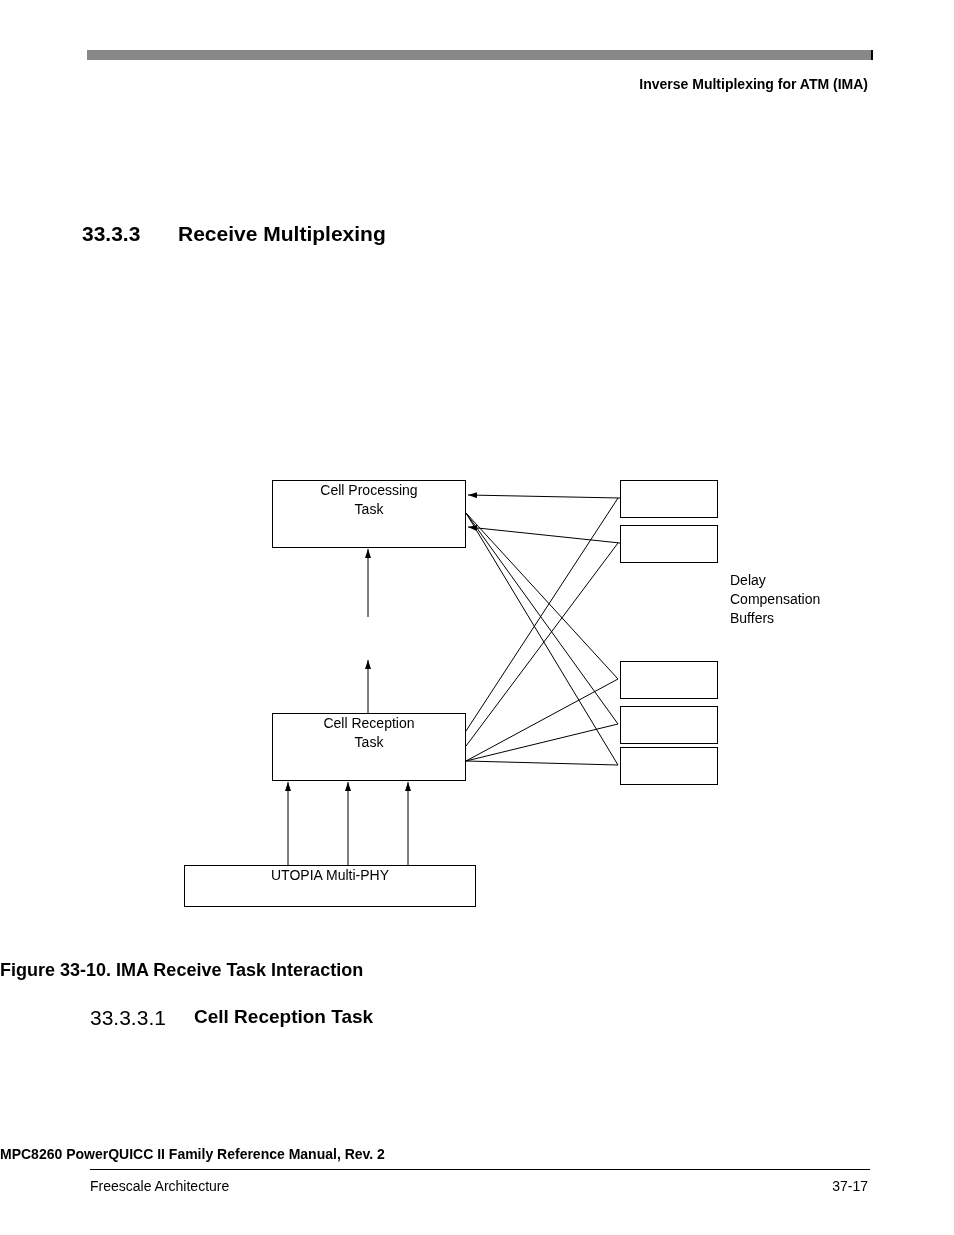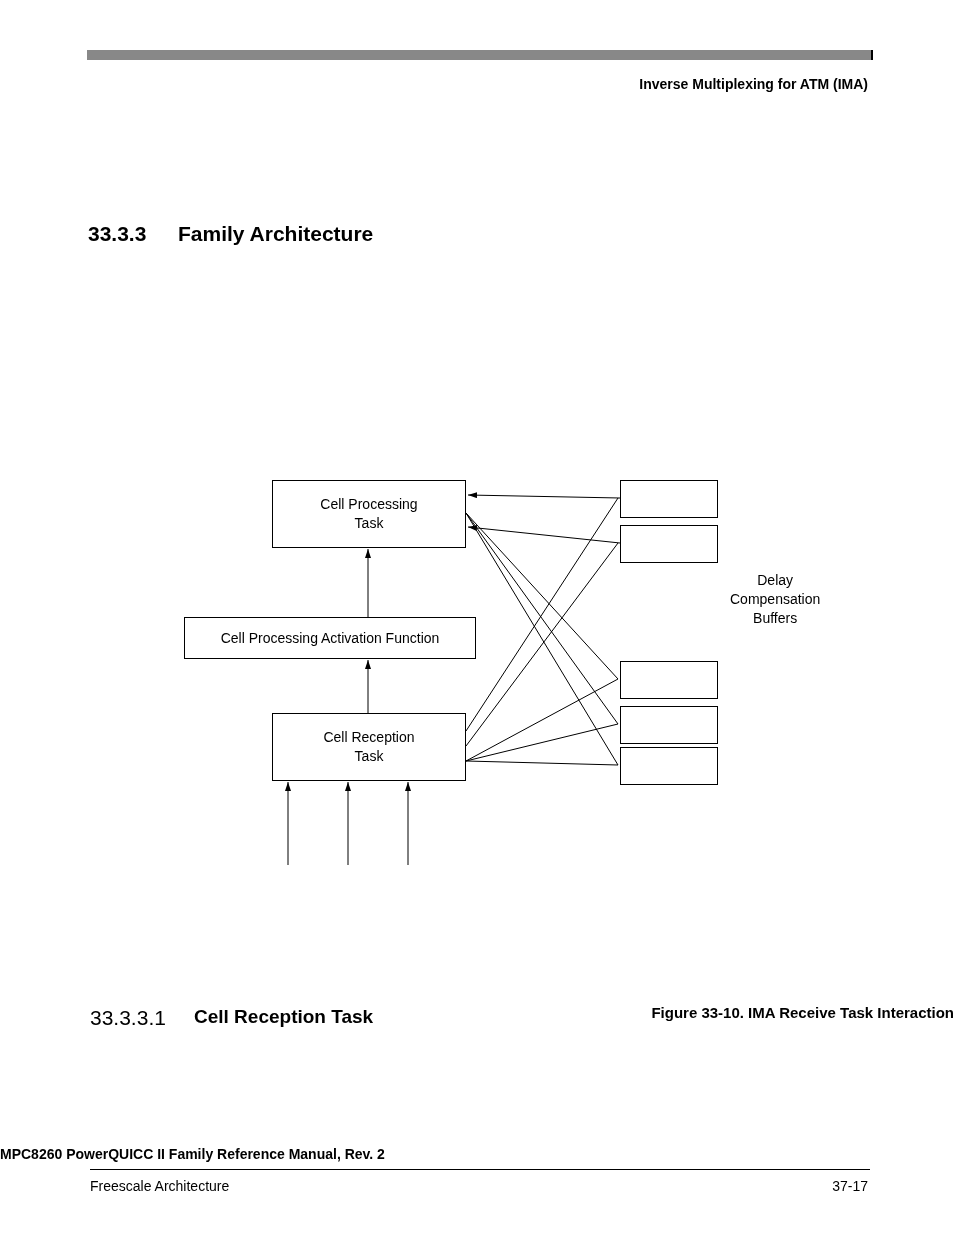--- a/index.html
+++ b/index.html
@@ -1,60 +1,60 @@
 <!DOCTYPE html>
 <html><head>
 <meta charset="utf-8">
 <style>
   html,body{margin:0;padding:0;background:#fff;font-family:Arial,Helvetica,sans-serif;color:#000}
   .page{width:954px;height:1235px;position:relative;margin:0 auto;background:#fff}
   .top-bar{position:absolute;left:87px;top:50px;width:784px;height:10px;background:#888;border-right:2px solid #000}
   .chapter-title{position:absolute;right:86px;top:76px;font-weight:bold;font-size:14px}
-  .sec-num{position:absolute;left:88px;top:222px;font-weight:bold;font-size:21px}
+  .sec-num{position:absolute;left:82px;top:222px;font-weight:bold;font-size:21px}
   .sec-title{position:absolute;left:178px;top:222px;font-weight:bold;font-size:21px}
   .figure-area{position:absolute;left:90px;top:465px;width:780px;height:480px}
-  .box{position:absolute;border:1px solid #000;text-align:center;font-size:14px;display:flex;align-items:center;justify-content:center;line-height:1.35}
+  .box{position:absolute;border:1px solid #000;text-align:center;font-size:14px;display:flex;align-items:flex-start;justify-content:center;line-height:1.35}
   .box1{left:182px;top:15px;width:192px;height:66px}
   .box2{left:94px;top:152px;width:290px;height:40px}
   .box3{left:182px;top:248px;width:192px;height:66px}
   .box4{left:94px;top:400px;width:290px;height:40px}
   .buf{position:absolute;left:530px;width:96px;height:36px;border:1px solid #000}
   .b1{top:15px}.b2{top:60px}.b3{top:196px}.b4{top:241px}.b5{top:282px}
-  .buf-label{position:absolute;left:640px;top:106px;font-size:14px;text-align:center;line-height:1.35}
+  .buf-label{position:absolute;left:640px;top:106px;font-size:14px;text-align:left;line-height:1.35}
   svg.arrows{position:absolute;left:0;top:0;width:780px;height:480px;pointer-events:none}
-  .figure-caption{position:absolute;left:0;top:1004px;width:954px;text-align:right;font-weight:bold;font-size:15px}
+  .figure-caption{position:absolute;left:0;top:960px;width:954px;text-align:left;font-weight:bold;font-size:18px}
   .subsec-num{position:absolute;left:90px;top:1006px;font-weight:normal;font-size:21px}
   .subsec-title{position:absolute;left:194px;top:1006px;font-weight:bold;font-size:19px}
   .footer-title{position:absolute;left:0;top:1146px;width:954px;text-align:left;font-weight:bold;font-size:14px}
   .footer-line{position:absolute;left:90px;top:1169px;width:780px;border-top:1px solid #000}
   .footer-left{position:absolute;left:90px;top:1178px;font-size:14px}
   .footer-right{position:absolute;right:86px;top:1178px;font-size:14px}
 </style>
 </head>
 <body>
 
 <div class="page">
   <div class="top-bar"></div>
 
   <div class="chapter-title">Inverse Multiplexing for ATM (IMA)</div>
 
   <div class="sec-num">33.3.3</div>
-  <div class="sec-title">Family Architecture</div>
+  <div class="sec-title">Receive Multiplexing</div>
 
   <div class="figure-area">
     <div class="box box1">
         <span style="white-space:pre-line">Cell Processing
 Task</span>
       </div>
-    <div class="box box2">
-        <span>Cell Processing Activation Function</span>
-      </div>
     <div class="box box3">
         <span style="white-space:pre-line">Cell Reception
 Task</span>
+      </div>
+    <div class="box box4">
+        <span>UTOPIA Multi-PHY</span>
       </div>
 
     <div class="buf b1"></div>
     <div class="buf b2"></div>
     <div class="buf b3"></div>
     <div class="buf b4"></div>
     <div class="buf b5"></div>
 
     <div class="buf-label"><span style="white-space:pre-line">Delay
 Compensation

